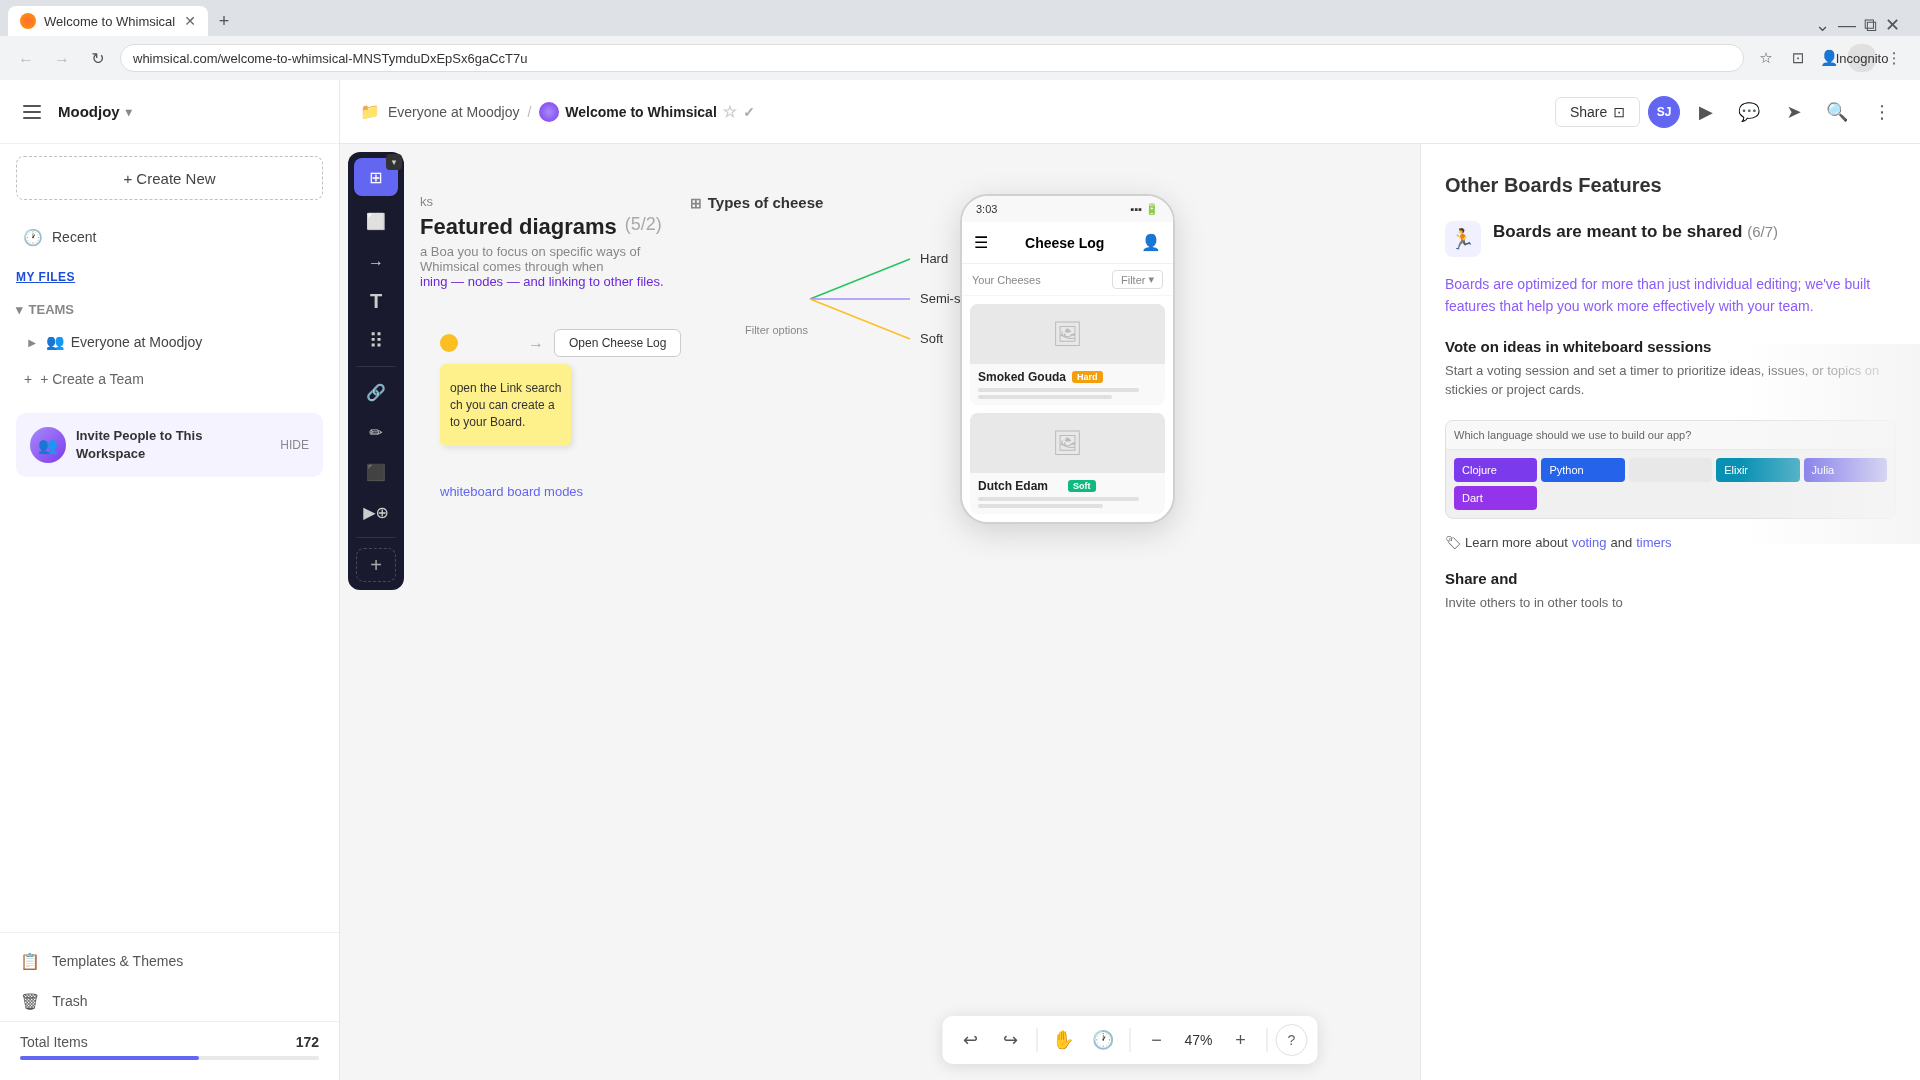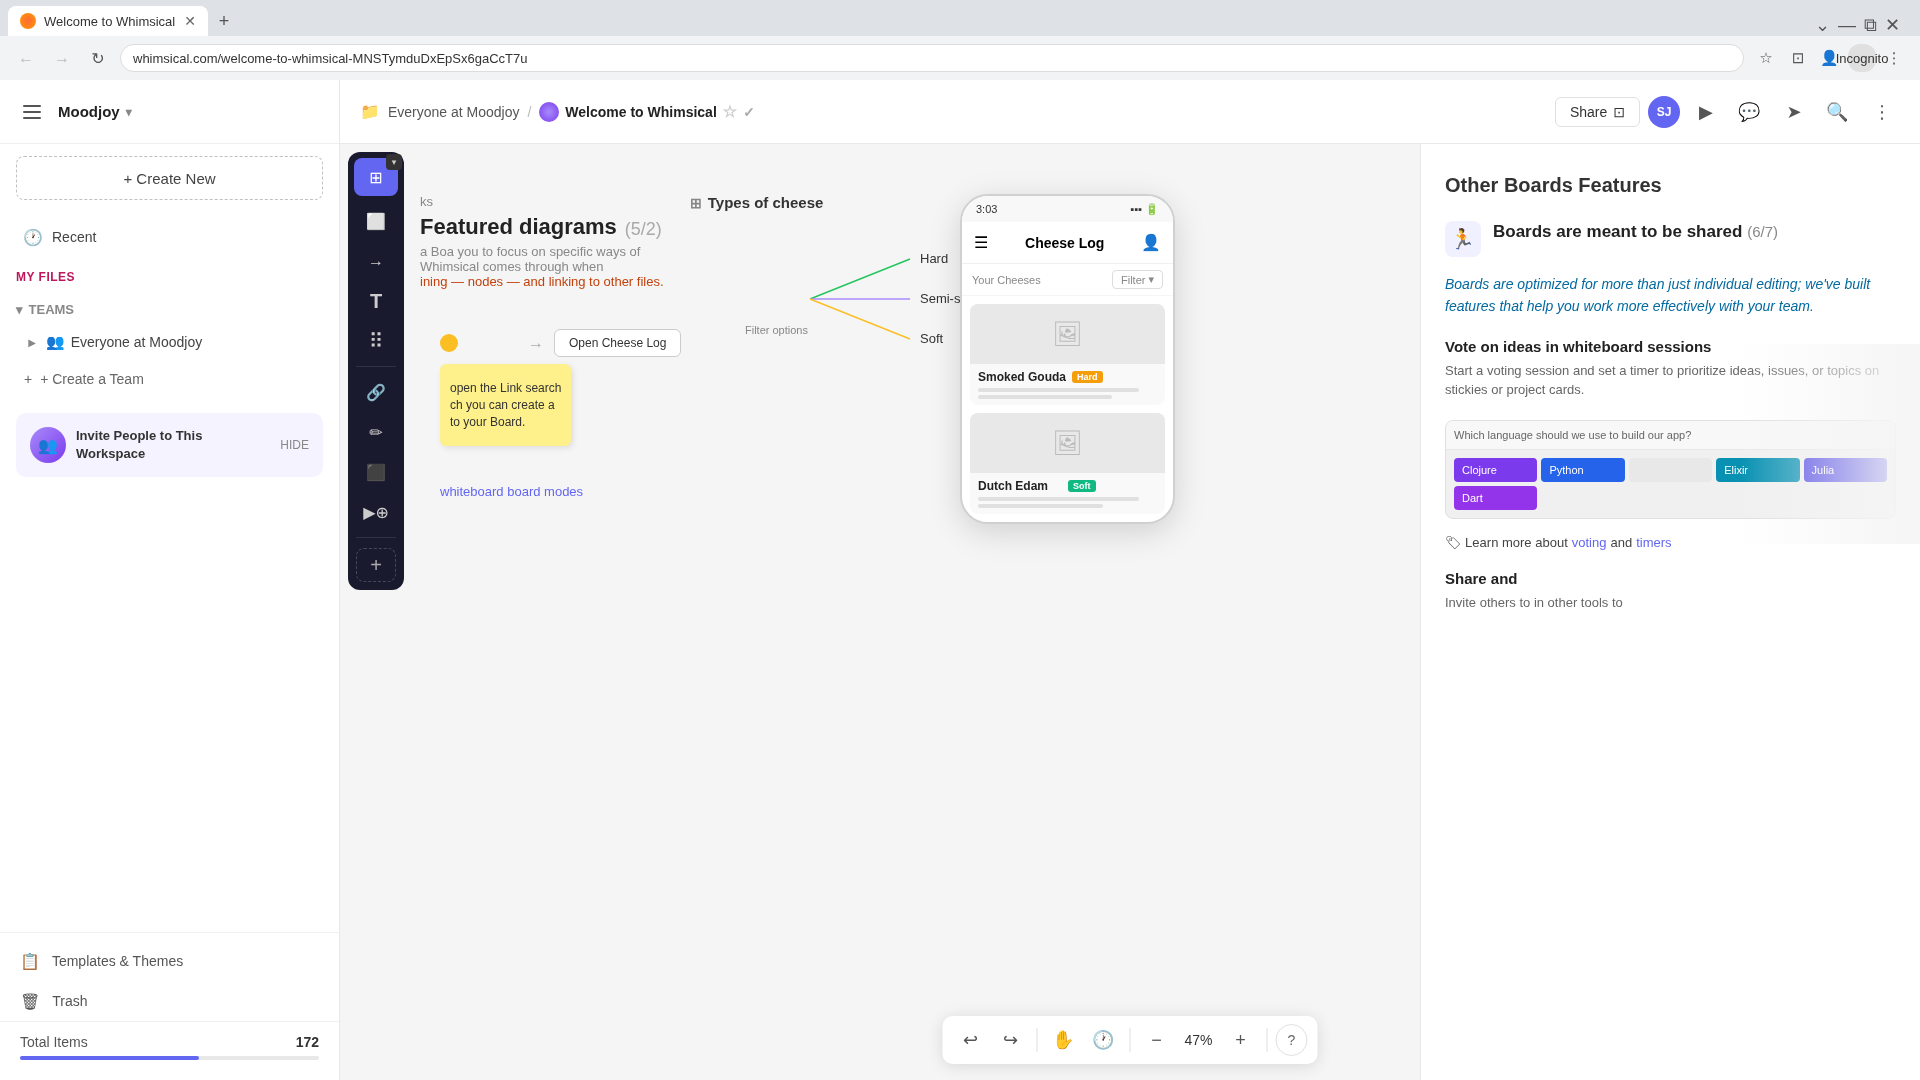--- a/index.html
+++ b/index.html
@@ -32,21 +32,21 @@
     .sidebar-menu-btn { width: 32px; height: 32px; display: flex; align-items: center; justify-content: center; cursor: pointer; color: #555; font-size: 18px; }
     .sidebar-workspace { display: flex; align-items: center; gap: 6px; font-size: 15px; font-weight: 600; color: #222; cursor: pointer; }
     .sidebar-workspace-caret { color: #888; font-size: 12px; }
 
     .create-new-btn { margin: 12px 16px; height: 44px; background: #fff; border: 1.5px dashed #c0c0c0; border-radius: 8px; display: flex; align-items: center; justify-content: center; gap: 6px; font-size: 15px; font-weight: 500; color: #444; cursor: pointer; }
 
     .sidebar-nav { flex: 1; overflow-y: auto; padding: 4px 0; }
     .sidebar-nav-item { height: 40px; display: flex; align-items: center; padding: 0 16px; gap: 10px; font-size: 14px; color: #444; cursor: pointer; border-radius: 6px; margin: 1px 8px; }
     .sidebar-nav-item .nav-icon { width: 18px; height: 18px; display: flex; align-items: center; justify-content: center; color: #666; font-size: 16px; flex-shrink: 0; }
 
-    .sidebar-section { padding: 12px 16px 4px; font-size: 12px; font-weight: 600; color: #be185d; text-transform: uppercase; letter-spacing: 0.5px; }
+    .sidebar-section { padding: 12px 16px 4px; font-size: 12px; font-weight: 600; color: #1d4ed8; text-transform: uppercase; letter-spacing: 0.5px; text-decoration: underline; }
 
     .sidebar-tree-item { height: 36px; display: flex; align-items: center; padding: 0 16px; gap: 6px; font-size: 14px; color: #444; cursor: pointer; border-radius: 6px; margin: 1px 8px; }
     .tree-caret { width: 16px; height: 16px; display: flex; align-items: center; justify-content: center; font-size: 10px; color: #888; }
     .tree-folder-icon { font-size: 15px; color: #888; }
 
     .sidebar-create-team { height: 36px; display: flex; align-items: center; padding: 0 16px; gap: 8px; font-size: 14px; color: #666; cursor: pointer; margin: 1px 8px; }
     .invite-icon { width: 36px; height: 36px; background: linear-gradient(135deg, #a78bfa, #7c3aed); border-radius: 50%; display: flex; align-items: center; justify-content: center; color: white; font-size: 16px; flex-shrink: 0; }
     .invite-hide { font-size: 12px; color: #888; cursor: pointer; margin-left: auto; }
 
     .sidebar-footer { padding: 8px 0; border-top: 1px solid #f0f0f0; }
@@ -93,21 +93,21 @@
     
     .canvas-content { position: absolute; top: 0; left: 0; width: 100%; height: 100%; }
 
     
     .right-panel { position: absolute; right: 0; top: 0; width: 500px; height: 100%; background: #fff; border-left: 1px solid #e8e8e8; overflow-y: auto; padding: 30px 24px; }
     .right-panel-title { font-size: 20px; font-weight: 700; color: #333; margin-bottom: 24px; }
     .rp-section-header { display: flex; align-items: flex-start; gap: 12px; margin-bottom: 16px; }
     .rp-icon { width: 36px; height: 36px; background: #f0f0ff; border-radius: 8px; display: flex; align-items: center; justify-content: center; font-size: 20px; flex-shrink: 0; }
     .rp-title { font-size: 17px; font-weight: 700; color: #222; line-height: 1.3; }
     .rp-counter { color: #888; font-weight: 400; font-size: 15px; }
-    .rp-desc { font-size: 14px; color: #0369a1; line-height: 1.6; margin-bottom: 20px; font-style: italic; }
+    .rp-desc { font-size: 14px; color: #8b5cf6; line-height: 1.6; margin-bottom: 20px; }
     .rp-feature { margin-bottom: 20px; }
     .rp-feature-title { font-size: 15px; font-weight: 600; color: #222; margin-bottom: 6px; }
     .rp-feature-desc { font-size: 13px; color: #666; line-height: 1.5; }
 
     
     .canvas-bottom-bar { position: absolute; bottom: 16px; left: 50%; transform: translateX(-50%); background: #fff; border-radius: 10px; box-shadow: 0 2px 16px rgba(0,0,0,0.12); display: flex; align-items: center; gap: 4px; padding: 6px 10px; }
     .bottom-btn { width: 36px; height: 36px; display: flex; align-items: center; justify-content: center; border-radius: 6px; cursor: pointer; color: #555; font-size: 18px; }
     .bottom-divider { width: 1px; height: 24px; background: #e0e0e0; margin: 0 4px; }
     .zoom-level { font-size: 14px; font-weight: 500; color: #333; min-width: 40px; text-align: center; cursor: pointer; }
     .help-btn { width: 32px; height: 32px; border: 1.5px solid #e0e0e0; border-radius: 50%; display: flex; align-items: center; justify-content: center; font-size: 14px; color: #666; cursor: pointer; }
@@ -293,32 +293,32 @@
         </div>
       </div>
 
       <div class="canvas-content">
 
         <div style="position:absolute; top:50px; left:80px; font-size:13px; color:#888;">
           <span>ks</span>
         </div>
 
         <div style="position:absolute; top:70px; left:80px;">
-          <div style="font-size:22px; font-weight:700; color:#222; display:flex; align-items:flex-end; gap:8px;">
+          <div style="font-size:22px; font-weight:700; color:#222; display:flex; align-items:flex-start; gap:8px;">
             <span>Featured diagrams</span>
             <span style="color:#aaa; font-weight:400; font-size:18px;">(5/2)</span>
           </div>
           <div style="font-size:13px; color:#888; margin-top:4px; max-width:400px;">
             <span>a Boa</span>
             <span>you to focus on specific ways of</span>
           </div>
           <div style="font-size:13px; color:#888;">
             <span>Whimsical comes through when</span>
           </div>
-          <div style="font-size:13px; color:#c2410c;">
+          <div style="font-size:13px; color:#6d28d9;">
             <span>ining — nodes — and linking to other files.</span>
           </div>
         </div>
 
         <div style="position:absolute; top:185px; left:100px; display:flex; align-items:center; gap:10px;">
           <div style="background:#fbbf24; width:18px; height:18px; border-radius:50%; flex-shrink:0;"></div>
           <div style="color:#aaa; font-size:16px; margin-left:60px;">→</div>
           <div class="flow-box">Open Cheese Log</div>
         </div>
 

